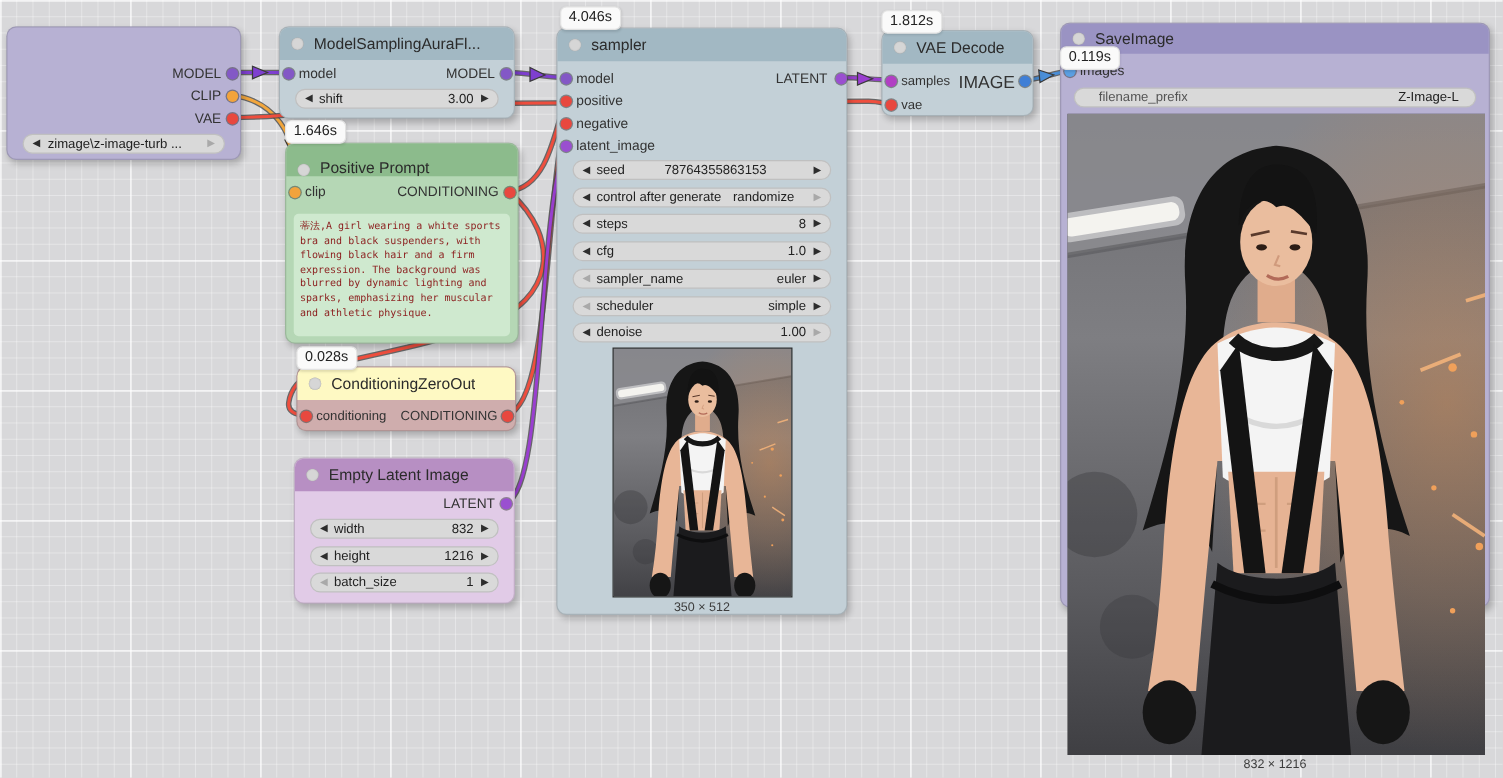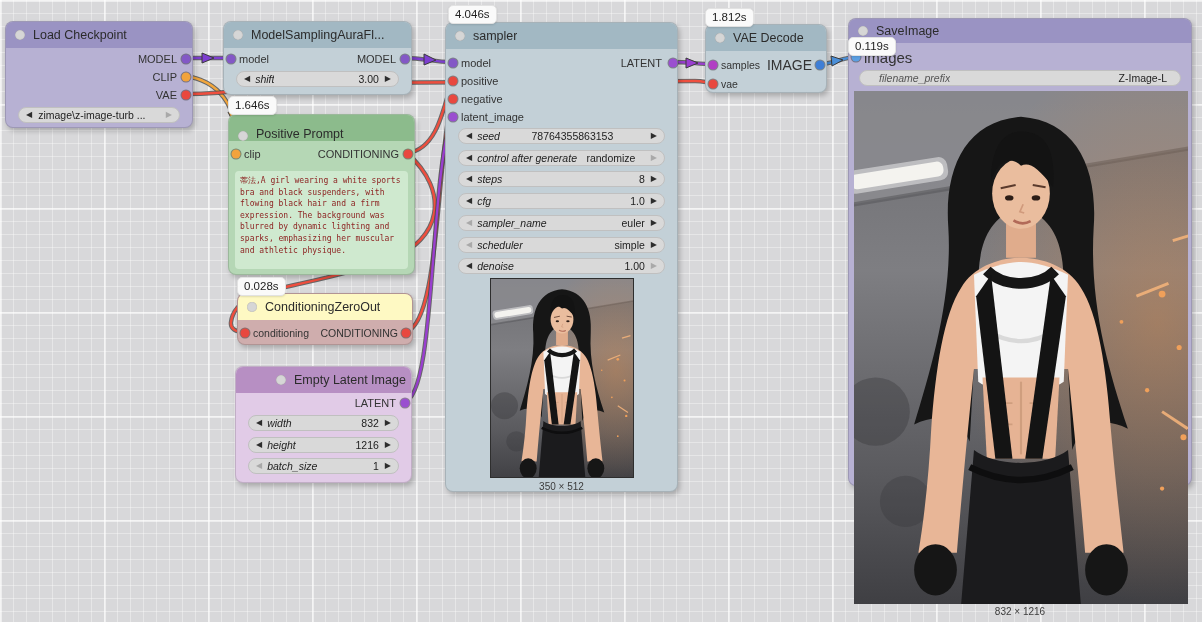--- a/index.html
+++ b/index.html
@@ -20,21 +20,21 @@
   .node{position:absolute;border-radius:8px;box-shadow:2px 3px 5px rgba(0,0,0,.22);border:1px solid rgba(0,0,0,.14);z-index:2;box-sizing:border-box;}
   .nhead{position:absolute;left:0;right:0;top:0;border-radius:7px 7px 0 0;display:flex;align-items:center;}
   .nhead .dot{width:10px;height:10px;border-radius:50%;background:#d6d6d6;margin:0 8px 0 9px;box-shadow:inset 0 0 1px rgba(0,0,0,.35);}
   .ntitle{font-size:12.5px;color:#2b2b2b;white-space:nowrap;overflow:hidden;}
   .port{position:absolute;width:9px;height:9px;border-radius:50%;transform:translate(-50%,-50%);box-shadow:0 0 0 1px rgba(40,40,40,.45);z-index:3;}
   .in-label{position:absolute;font-size:11px;color:#333;transform:translateY(-50%);white-space:nowrap;}
   .out-label{position:absolute;font-size:11px;color:#333;transform:translateY(-50%);white-space:nowrap;}
   .widget{position:absolute;height:16px;border-radius:8px;background:#d9d9d9;border:1px solid #c0c0c0;display:flex;align-items:center;padding:0 7px;box-sizing:border-box;font-size:10.5px;color:#222;}
   .widget .arrow{font-size:8px;color:#2d2d2d;line-height:1;flex:none;}
   .widget .arrow.dim{color:#a9a9a9;}
-  .widget .wlabel{margin-left:5px;white-space:nowrap;overflow:hidden;flex:none;font-style:italic;}
+  .widget .wlabel{margin-left:5px;white-space:nowrap;overflow:hidden;flex:none;}
   .widget .wvalue{flex:1;text-align:right;padding-right:6px;white-space:nowrap;overflow:hidden;}
   .widget .wvalue.left{text-align:left;padding-right:0;}
   .badge{position:absolute;background:#fafafa;border:1px solid #e2e2e2;border-radius:5px;padding:0 6px;height:17px;line-height:16px;font-size:11.5px;color:#222;box-shadow:0 1px 2px rgba(0,0,0,.12);z-index:5;white-space:nowrap;}
   .prompt-text{position:absolute;background:#cfe9cf;border-radius:4px;padding:4px 5px;font-family:"DejaVu Sans Mono",monospace;font-size:8px;line-height:1.45;color:#8b1d1d;overflow:hidden;box-sizing:border-box;}
   .img-caption{position:absolute;left:0;right:0;text-align:center;font-size:10px;color:#3c3c3c;}
   .preview{position:absolute;outline:1px solid #2e2e2e;overflow:hidden;background:#555;}
   .preview svg{display:block;width:100%;height:100%;}
   
   .t-purple{background:#b7b1d3;} .t-purple .nhead{background:#9a93c3;}
   .t-blue{background:#c3d0d7;}   .t-blue .nhead{background:#a2b8c3;}
@@ -148,24 +148,20 @@
     <polygon points="686,58 698,63 686,68" fill="#9a3fd0" stroke="#3a3a3a" stroke-width="1"></polygon>
   </g>
   <g>
     <path class="halo" d="M819,64 C833,64 841,58 855,57"></path>
       <path class="core" stroke="#4b8fd8" d="M819,64 C833,64 841,58 855,57"></path>
     <polygon points="831,56 843,60 832,66" fill="#4b8fd8" stroke="#3a3a3a" stroke-width="1"></polygon>
   </g>
 </svg>
 
 <div class="node t-purple" style="left:5px;top:21px;width:188px;height:107px;">
-  <div class="nhead" style="height:26px;">
-    <div class="dot"></div>
-    <div class="ntitle">Load Checkpoint</div>
-  </div>
   <div class="out-label" style="right:15px;top:37px;">MODEL</div>
   <div class="out-label" style="right:15px;top:55px;">CLIP</div>
   <div class="out-label" style="right:15px;top:73px;">VAE</div>
   <div class="port" style="left:180px;top:37px;background:#8358c6;"></div>
   <div class="port" style="left:180px;top:55px;background:#f2a33c;"></div>
   <div class="port" style="left:180px;top:73px;background:#e8483f;"></div>
   <div class="widget" style="left:12px;right:12px;top:85px;">
     <span class="arrow">◀</span>
     <span class="wvalue left" style="margin-left:6px;">zimage\z-image-turb ...</span>
     <span class="arrow dim">▶</span>
@@ -208,21 +204,21 @@
     <div class="dot"></div>
     <div class="ntitle">ConditioningZeroOut</div>
   </div>
   <div class="port" style="left:7px;top:39px;background:#e8483f;"></div>
   <div class="in-label" style="left:15px;top:39px;font-size:10.5px;">conditioning</div>
   <div class="out-label" style="right:14px;top:39px;font-size:10.5px;">CONDITIONING</div>
   <div class="port" style="left:168px;top:39px;background:#e8483f;"></div>
 </div>
 
 <div class="node t-pinkp" style="left:235px;top:366px;width:177px;height:117px;">
-  <div class="nhead" style="height:26px;padding-left:31px;">
+  <div class="nhead" style="height:26px;">
     <div class="dot"></div>
     <div class="ntitle">Empty Latent Image</div>
   </div>
   <div class="out-label" style="right:15px;top:36px;">LATENT</div>
   <div class="port" style="left:169px;top:36px;background:#9a4fd0;"></div>
   <div class="widget" style="left:12px;right:12px;top:48px;">
     <span class="arrow">◀</span>
     <span class="wlabel">width</span>
     <span class="wvalue">832</span>
     <span class="arrow">▶</span>
@@ -322,21 +318,21 @@
   <div class="in-label" style="left:15px;top:59px;font-size:10.5px;">vae</div>
 </div>
 
 <div class="badge" style="left:848px;top:3px;margin-top:34px;">0.119s</div>
 <div class="node t-purple" style="left:848px;top:18px;width:344px;height:468px;">
   <div class="nhead" style="height:24px;">
     <div class="dot"></div>
     <div class="ntitle">SaveImage</div>
   </div>
   <div class="port" style="left:7px;top:38px;background:#5b9fe2;"></div>
-  <div class="in-label" style="left:15px;top:38px;font-size:15px;">images</div>
+  <div class="in-label" style="left:15px;top:38px;font-size:11px;">images</div>
   <div class="widget" style="left:10px;right:10px;top:51px;">
     <span class="wlabel" style="margin-left:12px;color:#555;">filename_prefix</span>
     <span class="wvalue">Z-Image-L</span>
   </div>
   <div class="preview" style="left:5px;top:72px;width:334px;height:513px;outline:none;">
     <svg viewBox="0 0 168 240" preserveAspectRatio="xMidYMin slice">
         <use href="#tifa-scene" xlink:href="#tifa-scene"></use>
       </svg>
   </div>
   <div class="img-caption" style="top:587px;">832 × 1216</div>

